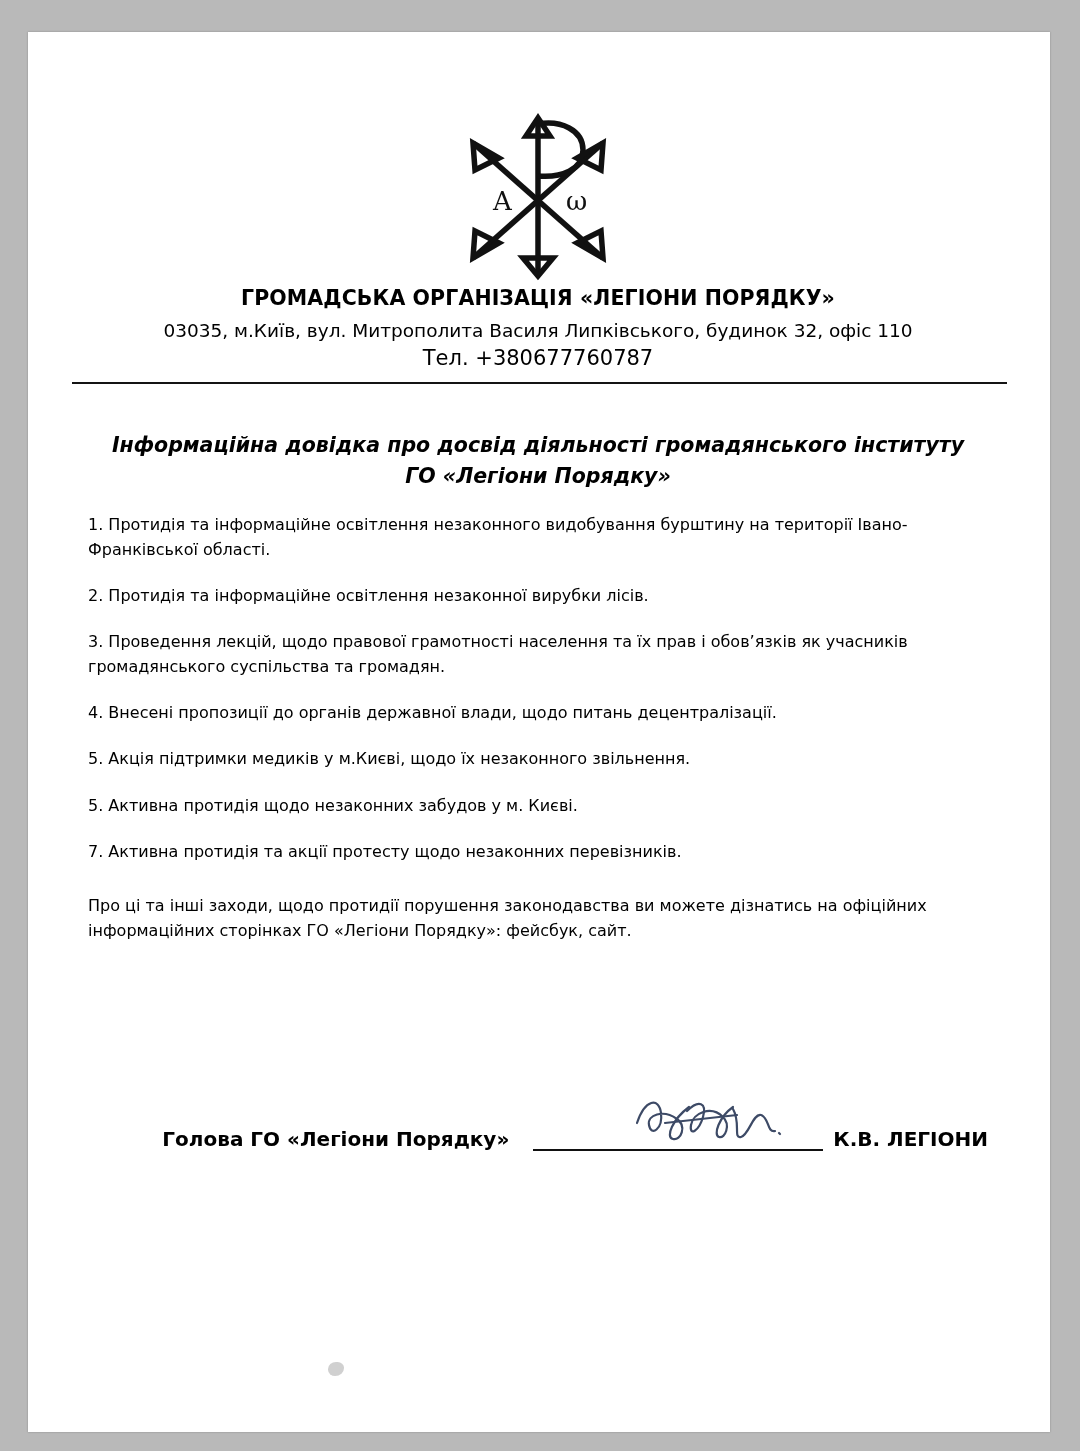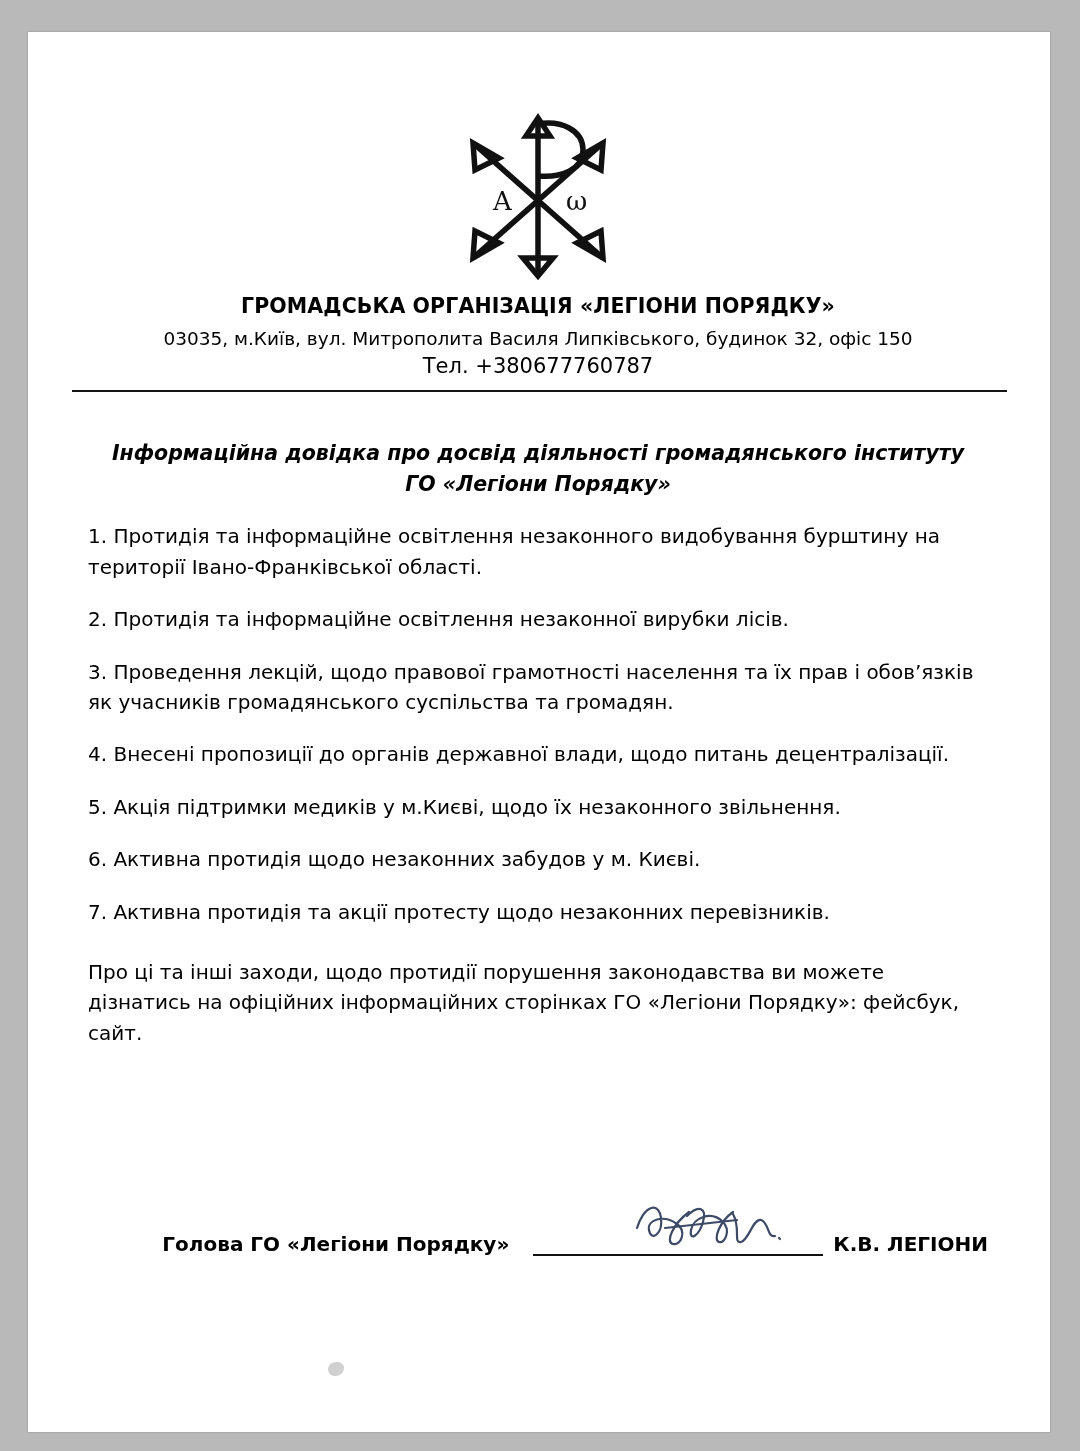--- a/index.html
+++ b/index.html
@@ -40,21 +40,21 @@
   }
   .logo-svg { display:block; }
 
   
   .org-name {
     text-align: center;
     font-weight: bold;
     font-size: 20.5px;
     letter-spacing: 0.1px;
     color: #000;
-    margin-top: 14px;
+    margin-top: 6px;
   }
   .org-addr {
     text-align: center;
     font-size: 18.5px;
     color: #000;
     margin-top: 9px;
     line-height: 1.35;
   }
   .org-phone {
     text-align: center;
@@ -75,21 +75,21 @@
     text-align: center;
     font-weight: bold;
     font-size: 20.5px;
     line-height: 1.5;
     color: #000;
     margin-top: 46px;
     padding: 0 6px;
     font-style: italic;
   }
   .para {
-    font-size: 20px;
+    font-size: 16px;
     line-height: 1.52;
     color: #000;
     margin-top: 22px;
     text-align: left;
   }
   .para.closing { margin-top: 30px; }
 
   
   .sig-row {
     position: relative;
@@ -175,33 +175,33 @@
 
             <path d="M95 20 L83 38 L107 38 Z"></path>
           </g>
           <text x="50" y="112" font-family="DejaVu Serif, serif" font-size="26" fill="#111">A</text>
           <text x="123" y="112" font-family="DejaVu Serif, serif" font-size="26" fill="#111">ω</text>
         </svg>
       </span>
     </div>
 
     <div class="org-name">ГРОМАДСЬКА ОРГАНІЗАЦІЯ «ЛЕГІОНИ ПОРЯДКУ»</div>
-    <div class="org-addr">03035, м.Київ, вул. Митрополита Василя Липківського, будинок 32, офіс 150</div>
+    <div class="org-addr">03035, м.Київ, вул. Митрополита Василя Липківського, будинок 32, офіс 110</div>
     <div class="org-phone">Тел. +380677760787</div>
 
     <div class="rule"></div>
 
     <div class="doc-title">Інформаційна довідка про досвід діяльності громадянського інституту ГО «Легіони Порядку»</div>
 
     <div class="para">1. Протидія та інформаційне освітлення незаконного видобування бурштину на території Івано-Франківської області.</div>
     <div class="para">2. Протидія та інформаційне освітлення незаконної вирубки лісів.</div>
     <div class="para">3. Проведення лекцій, щодо правової грамотності населення та їх  прав і обов’язків як учасників громадянського суспільства та громадян.</div>
     <div class="para">4. Внесені пропозиції до органів державної влади, щодо питань децентралізації.</div>
     <div class="para">5. Акція підтримки медиків у м.Києві, щодо їх незаконного звільнення.</div>
-    <div class="para">6. Активна протидія щодо незаконних забудов у м. Києві.</div>
+    <div class="para">5. Активна протидія щодо незаконних забудов у м. Києві.</div>
     <div class="para">7. Активна протидія та акції протесту щодо незаконних перевізників.</div>
 
     <div class="para closing">Про ці та інші заходи, щодо протидії порушення законодавства ви можете дізнатись на офіційних інформаційних сторінках ГО «Легіони Порядку»: фейсбук, сайт.</div>
 
     <div class="sig-row">
       <div class="sig-label">Голова ГО «Легіони Порядку»</div>
       <div class="sig-line-wrap">
         <div class="sig-mark">
           <svg width="180" height="58" viewBox="0 0 180 58" aria-hidden="true">
             <g fill="none" stroke="#3d4a66" stroke-width="2.2" stroke-linecap="round">

